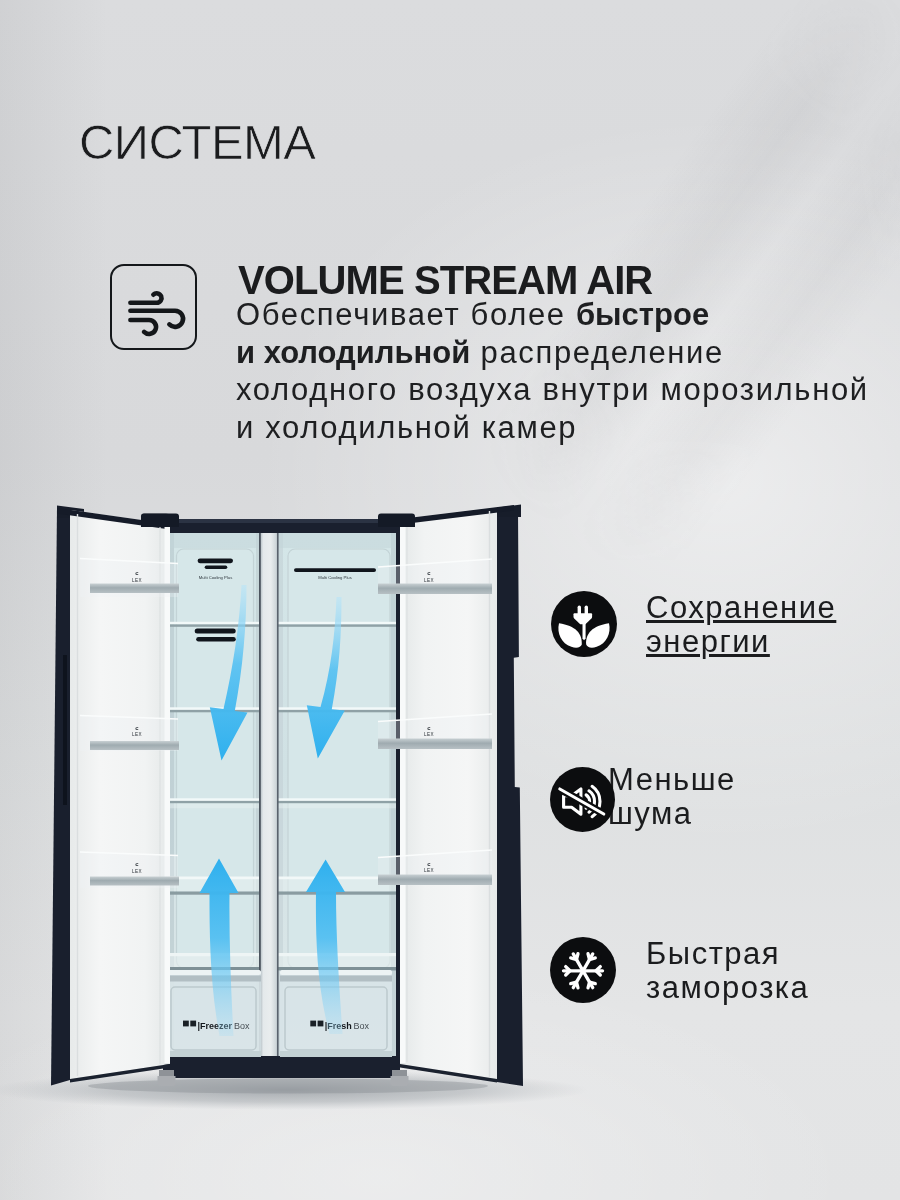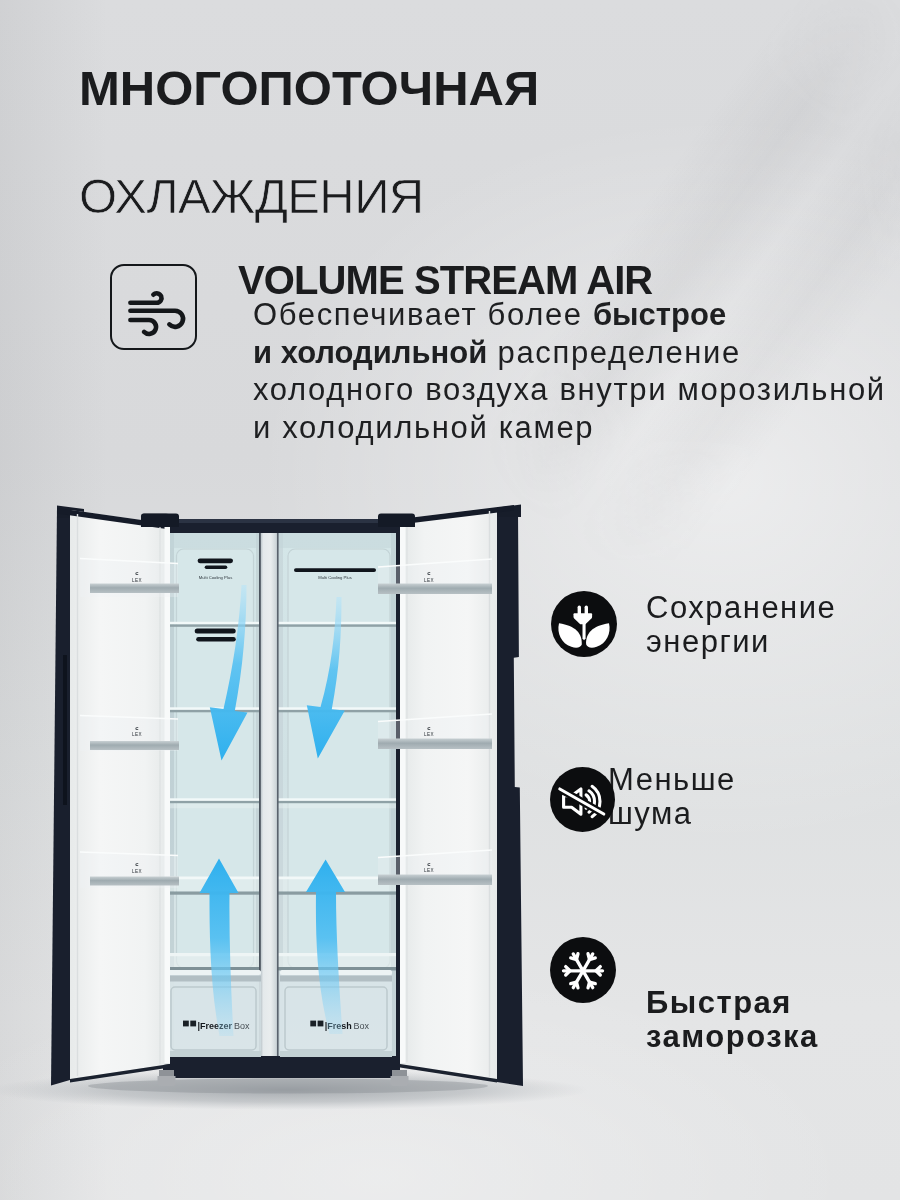--- a/index.html
+++ b/index.html
@@ -16,56 +16,56 @@
     font-size:49px;line-height:54px;color:#1b1c1e;
     letter-spacing:-0.6px;
   }
   .title .b{font-weight:bold;letter-spacing:0px;}
   .title .light{-webkit-text-stroke:0.7px #dbdcde;}
   .vsa-head{
     left:238px;top:258px;
     font-size:40px;font-weight:bold;color:#1b1c1e;letter-spacing:-0.9px;text-align:center;
   }
   .vsa-text{
-    left:253px;top:296px;
+    left:236px;top:296px;
     font-size:31px;line-height:37.5px;color:#1e1f21;letter-spacing:1.65px;
   }
   .vsa-text b{letter-spacing:0px;}
   .feat{position:absolute;color:#1b1c1e;font-size:31px;line-height:34px;letter-spacing:1.5px;}
 </style>
 </head>
 <body>
 
 <div class="bg" style="background:
   radial-gradient(ellipse 660px 520px at 80% 40%, rgba(255,255,255,0.52), rgba(255,255,255,0) 70%),
   radial-gradient(ellipse 640px 280px at 42% 98%, rgba(255,255,255,0.30), rgba(255,255,255,0) 75%),
   linear-gradient(90deg, rgba(118,120,124,0.11) 0%, rgba(118,120,124,0) 12%),
   linear-gradient(180deg, #dbdcde 0%, #d8d9db 38%, #dee0e1 63%, #e4e5e6 84%, #e3e4e5 100%);"></div>
 <div class="abs" style="left:420px;top:0;width:480px;height:560px;background:
   linear-gradient(126deg, rgba(0,0,0,0) 42%, rgba(105,105,110,0.07) 52%, rgba(0,0,0,0) 60%, rgba(105,105,110,0.055) 68%, rgba(0,0,0,0) 76%);
   -webkit-mask-image: radial-gradient(ellipse 60% 60% at 60% 45%, #000 55%, transparent 100%);
   mask-image: radial-gradient(ellipse 60% 60% at 60% 45%, #000 55%, transparent 100%);"></div>
 
-<div class="abs title"><span class="b">МНОГОПОТОЧНАЯ</span><br><br><span class="light">ОХЛАЖДЕНИЯ</span></div>
+<div class="abs title"><br><span class="light">СИСТЕМА</span><br></div>
 
 <div class="abs" style="left:110px;top:264px;width:87px;height:86px;border:2.2px solid #14171a;border-radius:14px;box-sizing:border-box;"></div>
 <svg class="abs" style="left:110px;top:264px;" width="87" height="86" viewBox="0 0 87 86">
 
   <g fill="none" stroke="#14171a" stroke-width="4.6" stroke-linecap="round">
     <path d="M43.38 30.7 A4.75 4.75 0 1 1 46.73 38.8 H20.4"></path>
     <path d="M59.36 60.44 A8 8 0 1 0 65 46.8 H20.4"></path>
     <path d="M34.07 67.94 A7 7 0 1 0 39 56 H20.4"></path>
   </g>
 </svg>
 
 <div class="abs vsa-head">VOLUME STREAM AIR</div>
 
 <div class="abs vsa-text">Обеспечивает более <b>быстрое</b><br><b>и холодильной</b> распределение<br>холодного воздуха внутри морозильной<br>и холодильной камер</div>
 
-<div class="feat" style="left:646px;top:591px;">Сохранение<br>энергии</div>
+<div class="feat" style="left:646px;top:591px;text-decoration:underline;">Сохранение<br>энергии</div>
 <svg class="abs" style="left:551px;top:591px;" width="66" height="66" viewBox="0 0 66 66">
 
   <circle cx="33" cy="33" r="33" fill="#0c0d0f"></circle>
   <g fill="#ffffff">
     <path d="M8 32.2 C5.6 42.5 10.5 52.3 20.3 55.8 C25.6 57.7 29.8 56.5 30.8 53.6 C31.6 42.5 24.6 34.6 8 32.2 Z"></path>
     <path d="M58 32.2 C60.4 42.5 55.5 52.3 45.7 55.8 C40.4 57.7 36.2 56.5 35.2 53.6 C34.4 42.5 41.4 34.6 58 32.2 Z"></path>
     <rect x="26.6" y="14.5" width="3.4" height="9.5" rx="1.7"></rect>
     <rect x="33.6" y="14.5" width="3.4" height="9.5" rx="1.7"></rect>
     <path d="M23.4 22.3 q-0.9 0 -0.9 0.9 v2.6 q0 1 0.7 1.7 l6 5.7 h5.2 l6 -5.7 q0.7 -0.7 0.7 -1.7 v-2.6 q0 -0.9 -0.9 -0.9 Z"></path>
     <path d="M31.5 30 h3.1 v17.5 l-1.55 1.8 l-1.55 -1.8 Z"></path>
@@ -83,21 +83,21 @@
     <path d="M36.1 27.9 A8 8 0 0 1 36.1 41.1"></path>
     <path d="M38.96 23.85 A13 13 0 0 1 38.96 45.15"></path>
     <path d="M42.1 19.35 A18.5 18.5 0 0 1 42.1 49.65"></path>
   </g>
   <g>
     <path d="M9.8 22 L53.8 47 " stroke="#0c0d0f" stroke-width="7.5"></path>
     <path d="M9.8 22 L53.8 47" stroke="#ffffff" stroke-width="3.1" stroke-linecap="round"></path>
   </g>
 </svg>
 
-<div class="feat" style="left:646px;top:986px;font-weight:bold;">Быстрая<br>заморозка</div>
+<div class="feat" style="left:646px;top:937px;">Быстрая<br>заморозка</div>
 <svg class="abs" style="left:550px;top:937px;" width="66" height="66" viewBox="0 0 66 66">
 
   <circle cx="33" cy="33" r="33" fill="#0c0d0f"></circle>
   <g fill="none" stroke="#ffffff" stroke-width="3.3" stroke-linecap="round">
     <g id="flakearm">
       <path d="M33 33.8 L52.5 33.8"></path>
       <path d="M46 33.8 L50.3 29.6 M46 33.8 L50.3 38"></path>
     </g>
     <use href="#flakearm" transform="rotate(60 33 33.8)"></use>
     <use href="#flakearm" transform="rotate(120 33 33.8)"></use>

